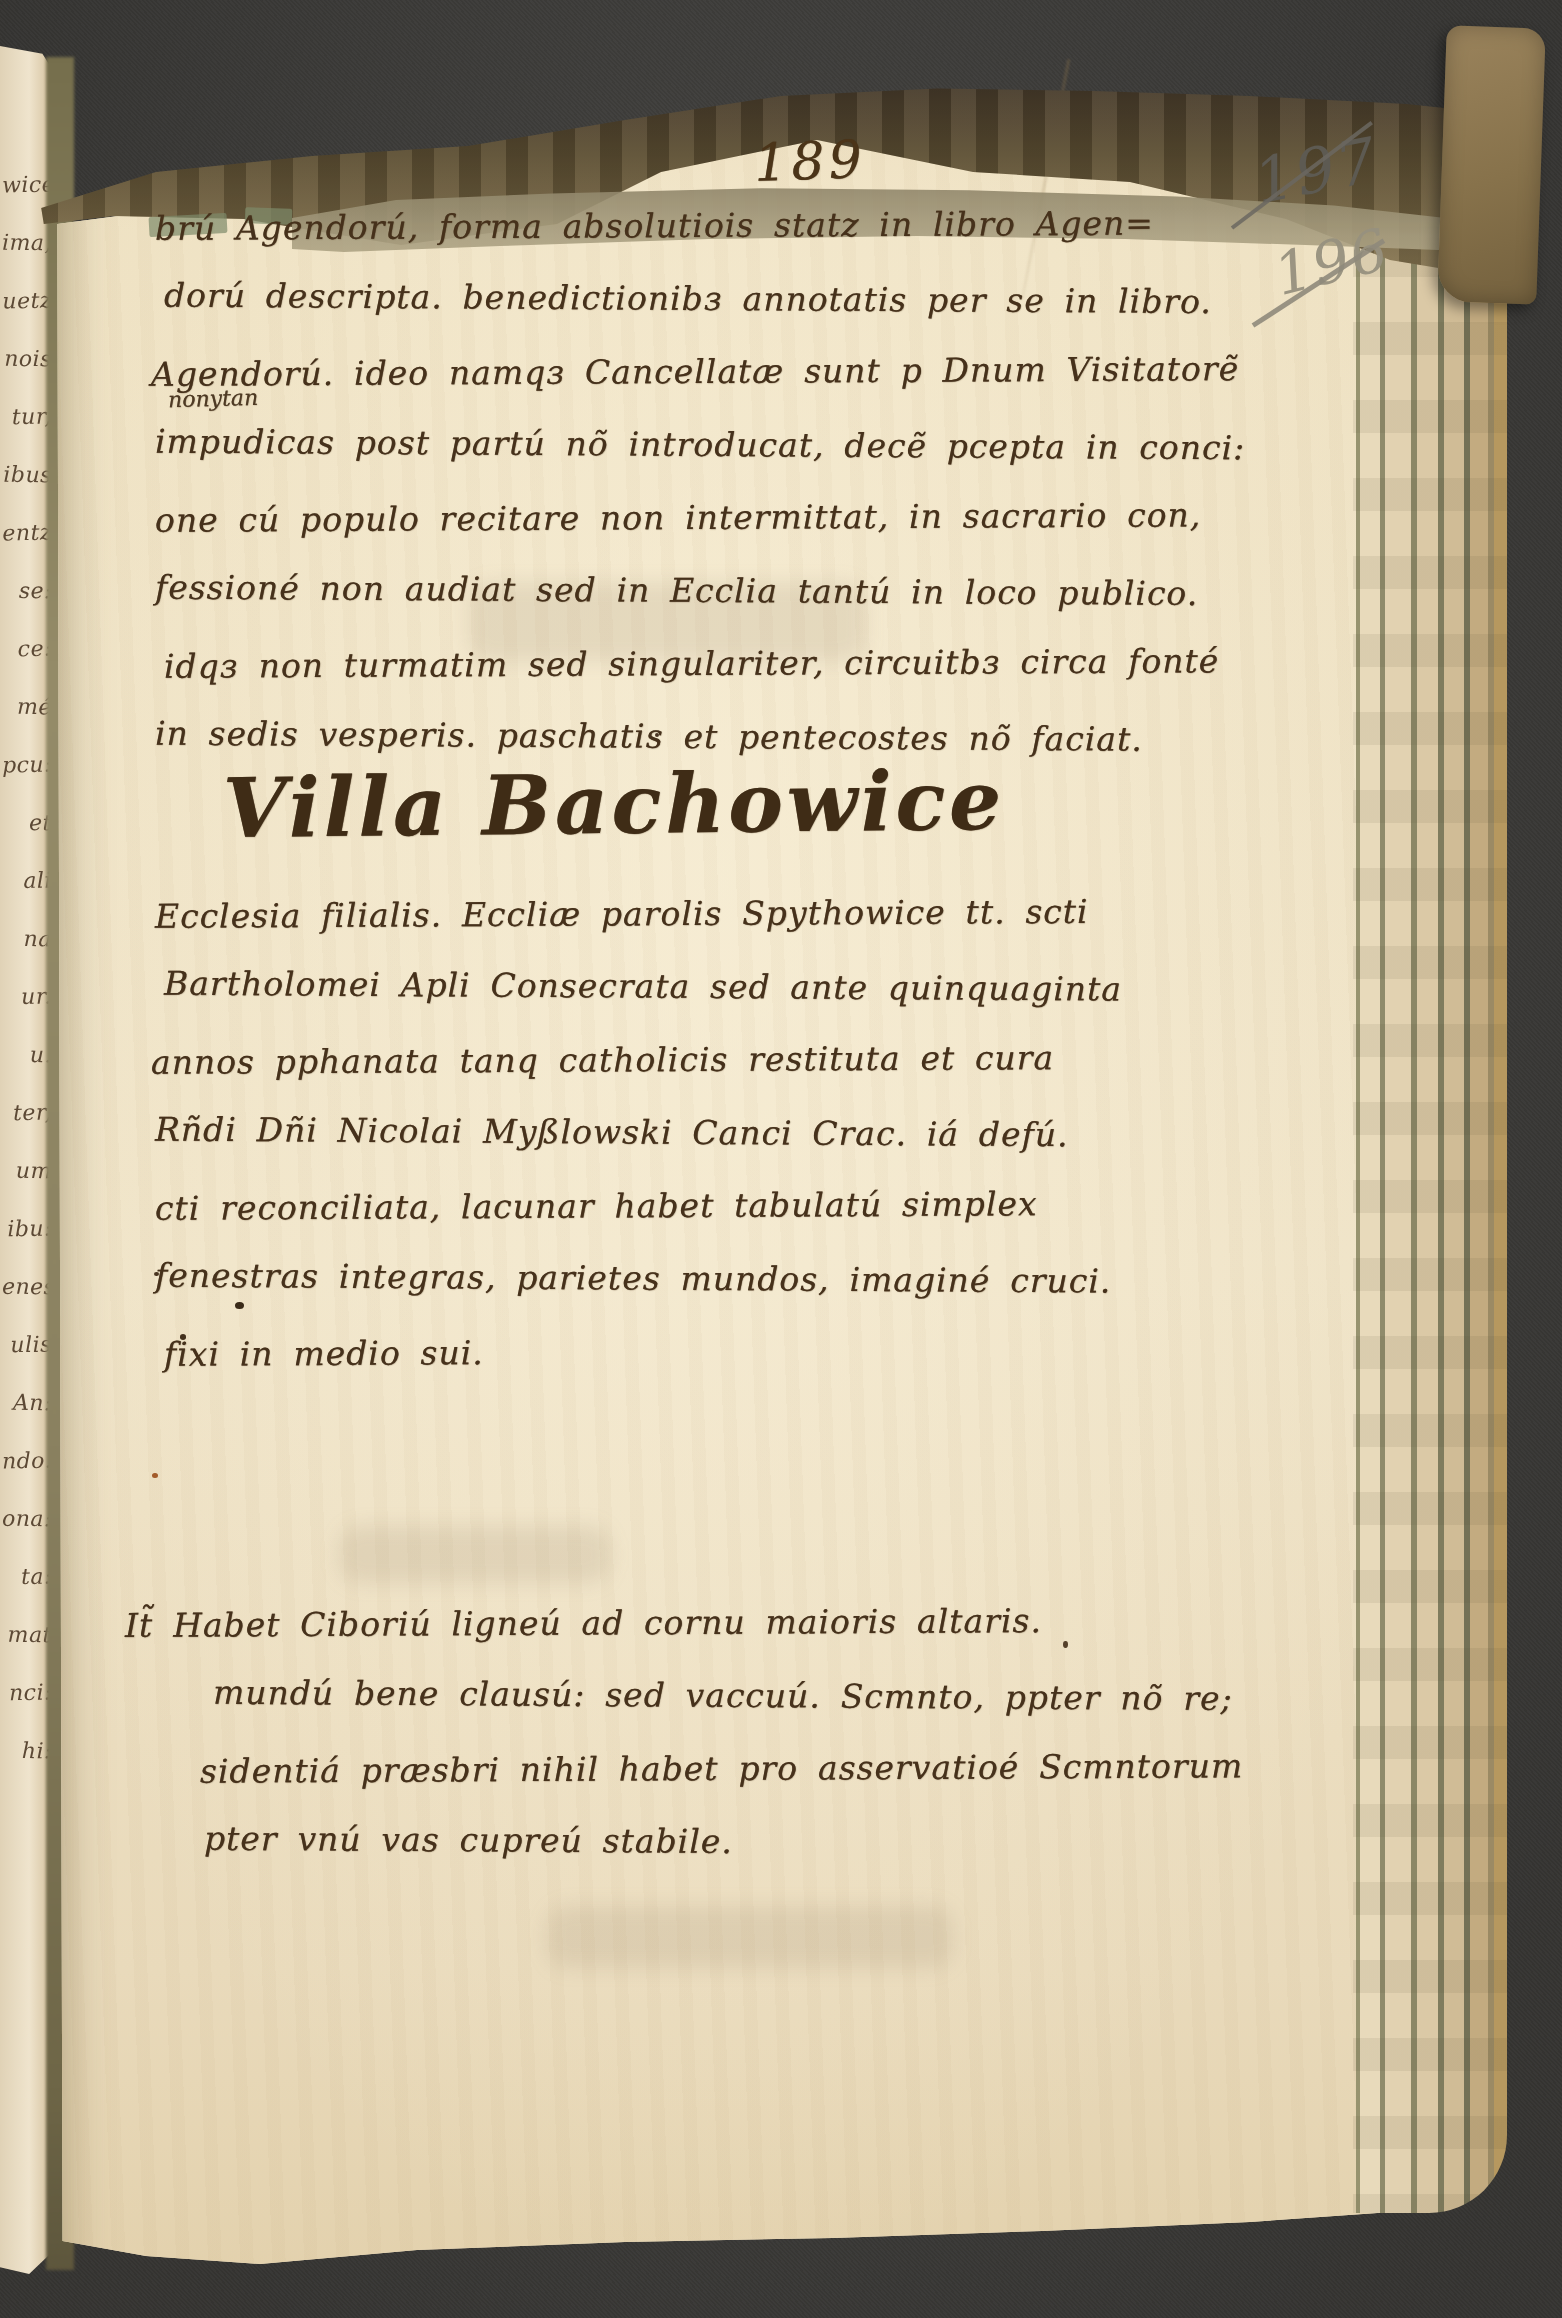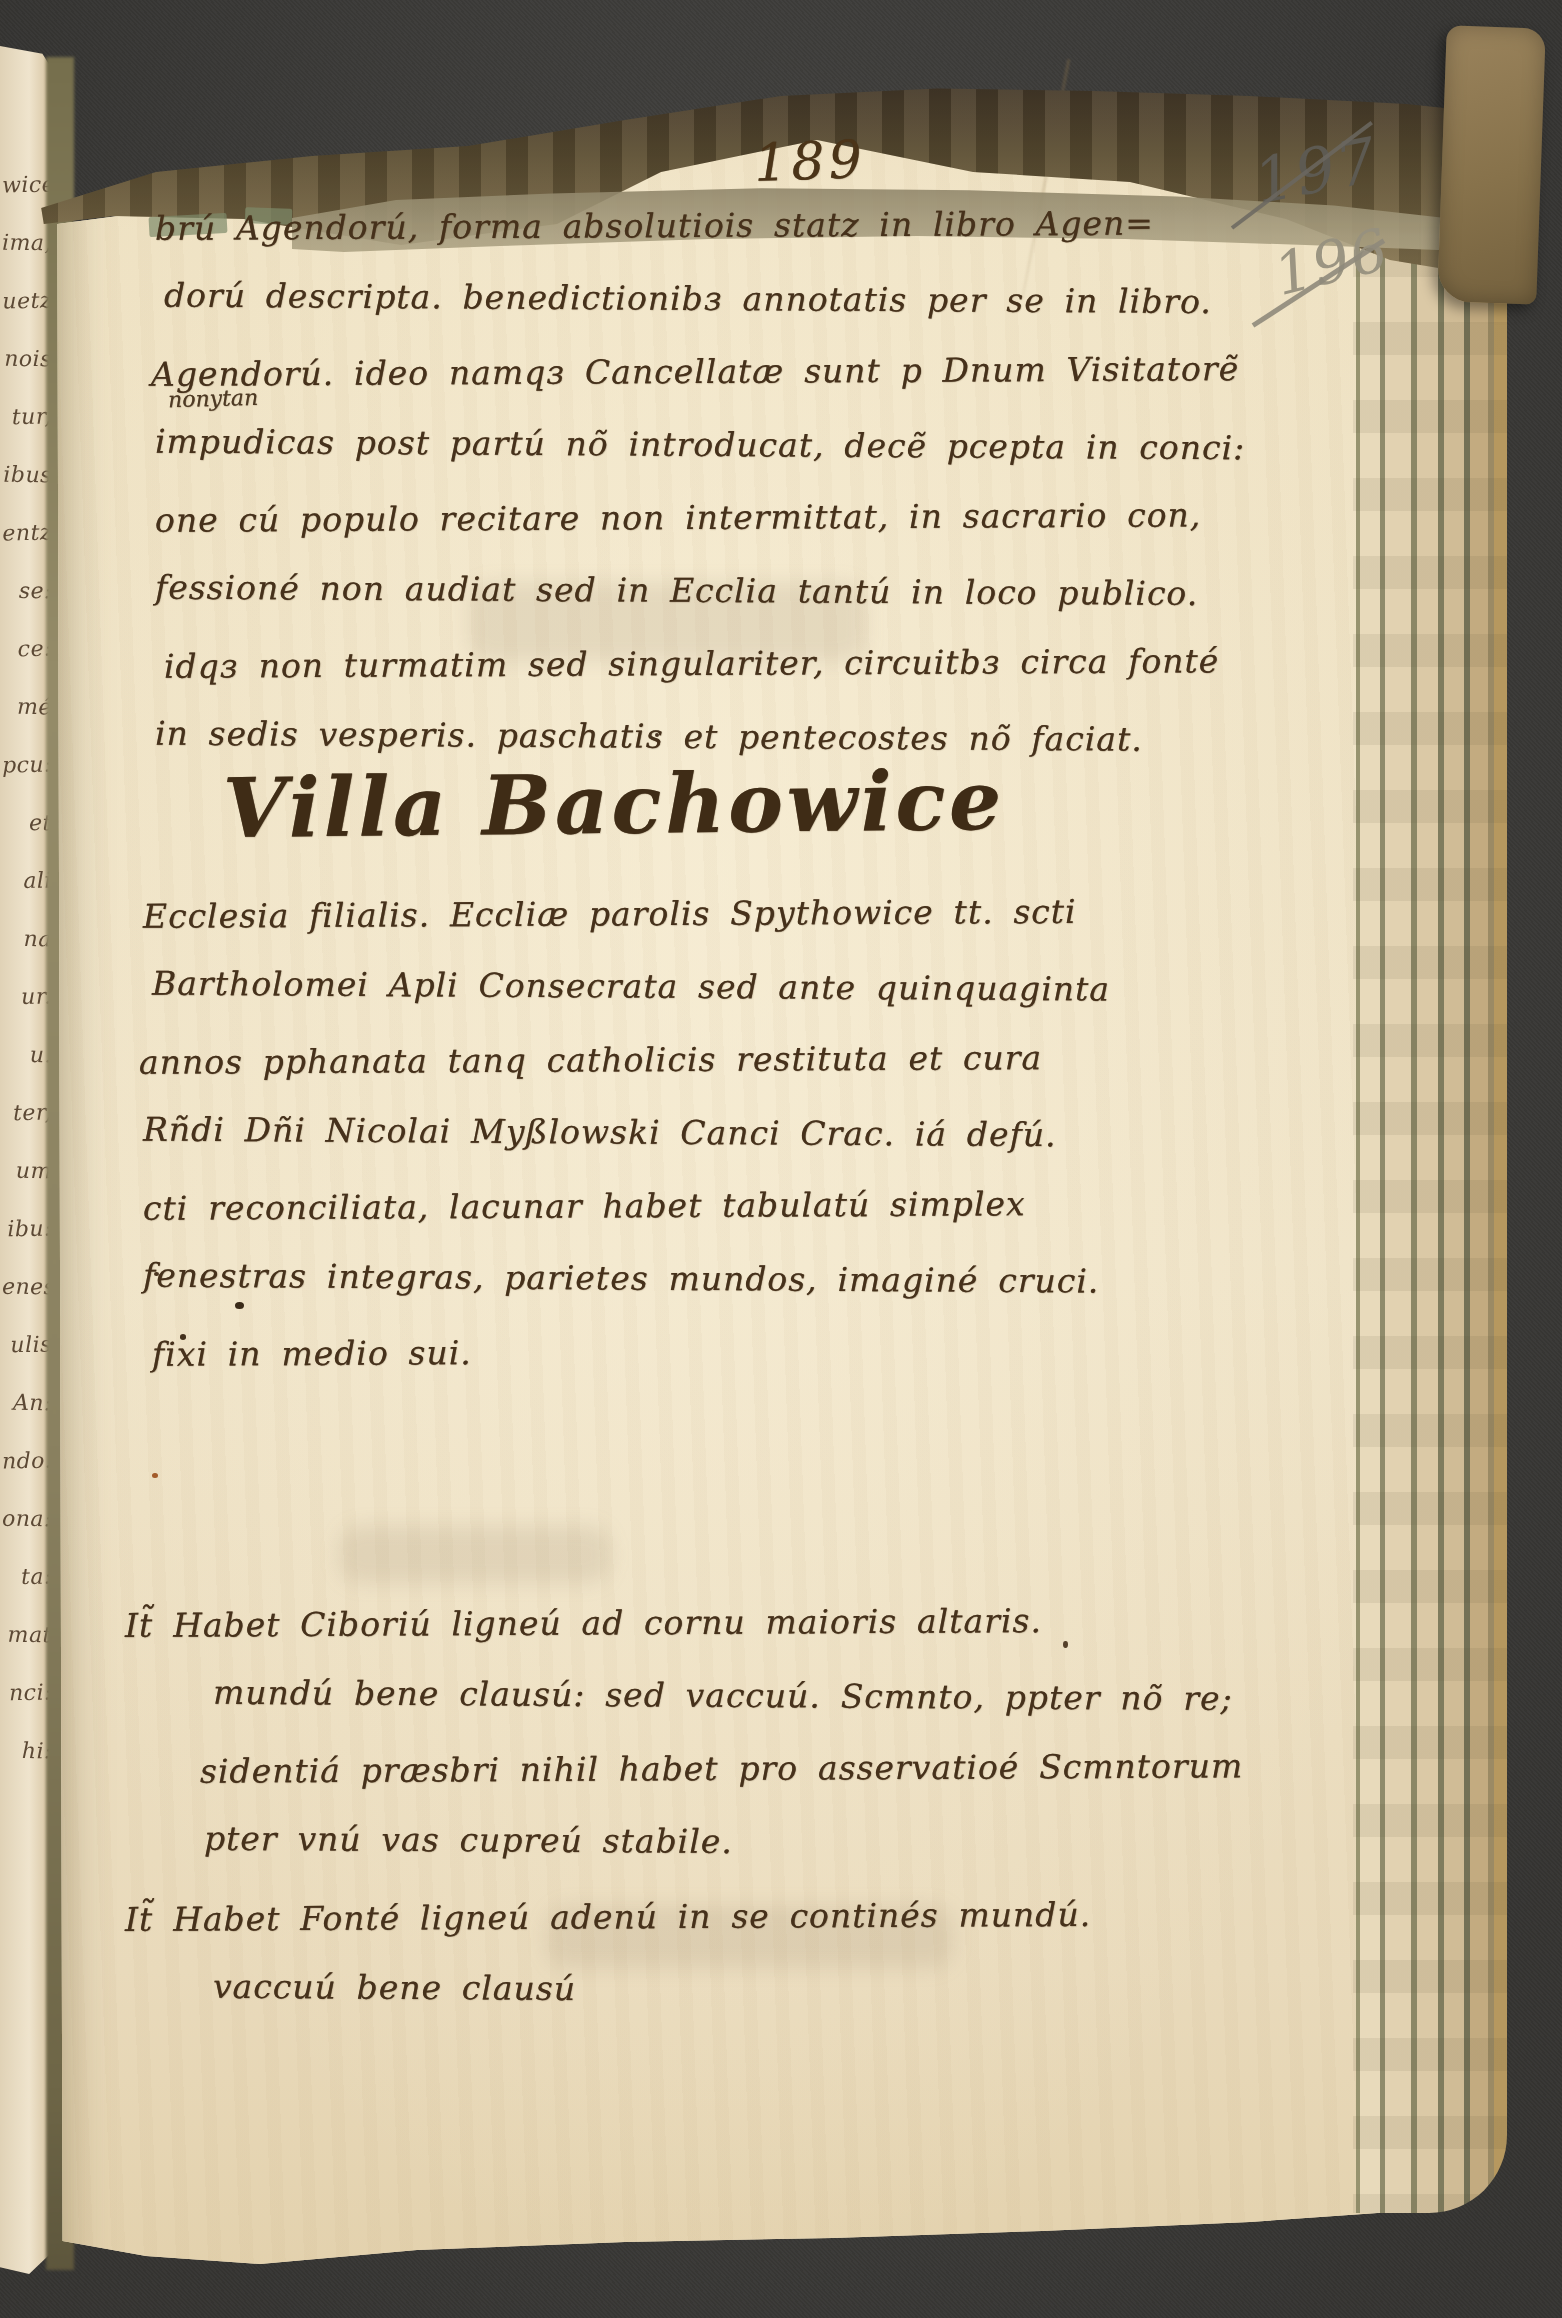--- a/index.html
+++ b/index.html
@@ -120,21 +120,21 @@
        text-shadow:0.5px 0.5px 1px rgba(70,49,27,.38), 0 0 0.5px rgba(70,49,27,.55);}
   .folio-ink{left:754px;top:131px;font-size:52px;letter-spacing:4.2px;transform:rotate(-2deg);color:#4b3418;}
   .block{width:1083px;}
   .ms-line{height:73px;line-height:73px;white-space:nowrap;font-size:33px;
            letter-spacing:1px;word-spacing:8.3px;}
   .ms-line:nth-child(2n){transform:rotate(.35deg);}
   .ms-line:nth-child(2n+1){transform:rotate(-.3deg);}
   .ms-line:nth-child(5n+2){margin-left:9.4px;}
   .ms-line:nth-child(7n+3){margin-left:-4.2px;}
   #para1{left:155px;top:189px;}
-  #para2{left:143px;top:877px;}
+  #para2{left:155px;top:877px;}
   .heading{
     left:223px;top:756px;font-size:82px;font-weight:bold;letter-spacing:3.6px;
     transform:rotate(-.6deg);color:#3f2c16;
   }
   .inter-note{left:168px;top:386px;font-size:22px;transform:rotate(-1.6deg);color:#4e3a24;}
   .item{left:204px;width:1047px;}
   #item1{top:1366px;}
   #item2{top:1586px;font-style:italic;}
   #item3{top:1880px;}
   .item .ms-line:first-child{margin-left:-79px;}
@@ -240,19 +240,15 @@
     </div>
 
 
   <div class="ink block item" id="item2">
       <div class="ms-line">It̃ Habet Ciboriú ligneú ad cornu maioris altaris.</div>
       <div class="ms-line">mundú bene clausú: sed vaccuú. Scmnto, ppter nõ re;</div>
       <div class="ms-line">sidentiá præsbri nihil habet pro asservatioé Scmntorum</div>
       <div class="ms-line">pter vnú vas cupreú stabile.</div>
     </div>
 
-  <div class="ink block item" id="item3">
-      <div class="ms-line">It̃ Habet Fonté ligneú adenú in se continés mundú.</div>
-      <div class="ms-line">vaccuú bene clausú</div>
-    </div>
 
 </div>
 
 
 </body></html>

